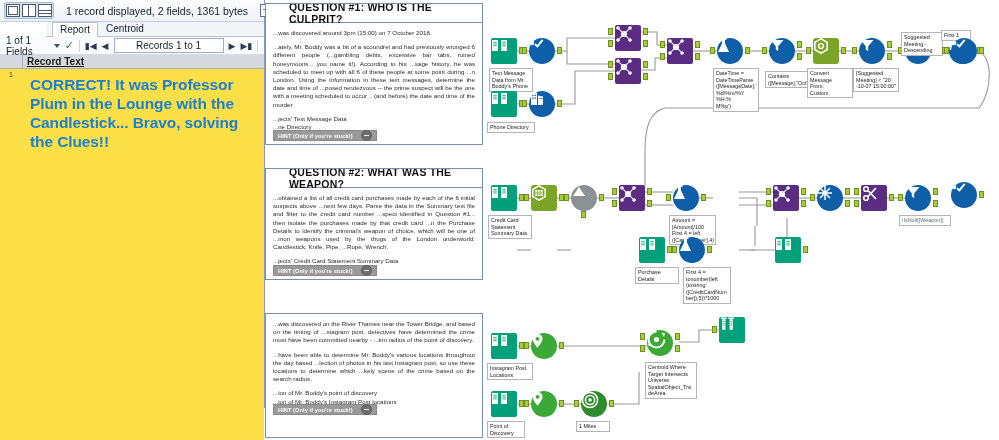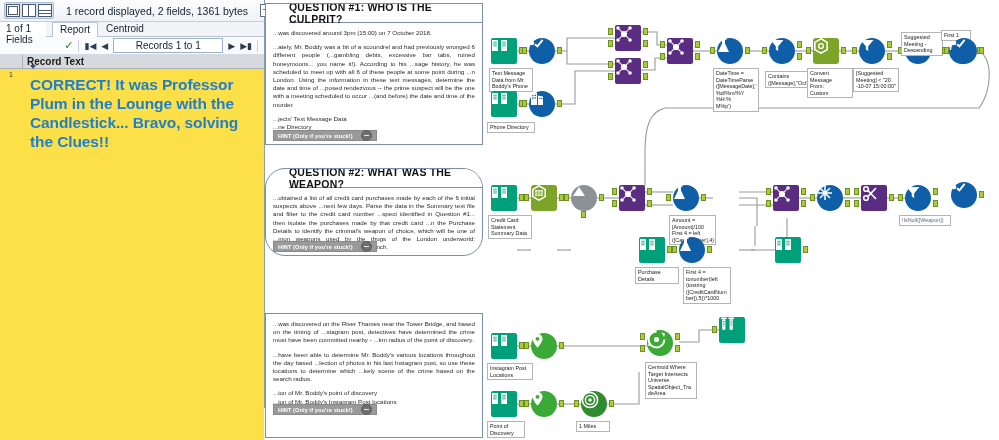--- a/index.html
+++ b/index.html
@@ -34,29 +34,29 @@
   .plus-box:before,.plus-box:after{content:"";position:absolute;background:#5a7391;}
   .plus-box:before{left:4px;top:1.5px;width:1px;height:8px;}
   .plus-box:after{top:4px;left:1.5px;height:1px;width:8px;}
   .caret-dn{width:0;height:0;border-left:3px solid transparent;border-right:3px solid transparent;border-top:4px solid #35506e;}
 
   .res-tabs{height:15px;display:flex;align-items:flex-end;background:#f2f4f8;border-bottom:1px solid #b9c4d3;padding-left:6px;box-sizing:border-box;margin-left:46px;}
   .rtab{font-size:10px;padding:1px 7px 1px 7px;border:1px solid transparent;border-bottom:none;color:#14202e;line-height:12px;}
   .rtab.active{background:#ffffff;border-color:#b9c4d3;position:relative;top:1px;}
 
   .res-nav{height:18px;display:flex;align-items:center;gap:5px;padding:0 6px;background:#fafbfd;border-bottom:1px solid #d4dbe5;box-sizing:border-box;font-size:10px;}
-  .fields-sel{display:flex;align-items:center;gap:20px;color:#14202e;flex-direction:column;}
+  .fields-sel{display:flex;align-items:center;gap:20px;color:#14202e;}
   .chk{color:#2a7a2a;font-size:11px;font-weight:bold;}
   .navsep{width:1px;height:12px;background:#c6cfdb;}
   .navarrow{color:#2c3c52;font-size:9px;}
   .recbox{border:1px solid #9fb0c6;background:#fff;height:13px;min-width:108px;display:flex;align-items:center;justify-content:center;font-size:10px;color:#14202e;}
 
   .grid-head{height:13px;background:#d6d9de;border-bottom:1px solid #aab0ba;display:flex;align-items:center;font-size:10px;font-weight:bold;color:#1a1a1a;}
   .gh-num{width:22px;text-align:center;border-right:1px solid #aab0ba;height:100%;line-height:13px;}
-  .gh-txt{padding-left:4px;}
+  .gh-txt{padding-left:4px;text-decoration:underline;}
 
   .grid-body{position:relative;height:calc(440px - 22px - 15px - 18px - 13px);background:#fde047;}
   .row-num{position:absolute;left:0;top:0;width:22px;text-align:center;font-size:7px;color:#333;padding-top:2px;}
   .answer{
     position:absolute;left:30px;top:6px;width:222px;
     color:#1d7fd0;font-weight:bold;font-size:15.5px;line-height:19px;
     letter-spacing:-0.1px;
   }
 
   
@@ -171,21 +171,21 @@
       <p class="qpara">...ately, Mr. Boddy was a bit of a scoundrel and had previously wronged 6 different people (...gambling debts, excessive bar tabs, ruined honeymoons... you name it!). According to his ...sage history, he was scheduled to meet up with all 6 of these people at some point during ...n London. Using the information in these text messages, determine the date and time of ...posed rendezvous -- the prime suspect will be the one with a meeting scheduled to occur ...(and before) the date and time of the murder.</p>
       <div class="qlist">...jects' Text Message Data</div>
       <div class="qlist">...ne Directory</div>
       <div class="hintbar">
         <span class="hinttext">HINT (Only if you're stuck!)</span>
         <span class="hintdot"></span>
       </div>
     </div>
   </div>
 
-  <div class="qpanel" style="top:168px;height:88px;width:218px;border-radius:20px;">
+  <div class="qpanel" style="top:168px;height:112px;width:218px;">
     <div class="qhead">QUESTION #2: WHAT WAS THE WEAPON?</div>
     <div class="qbody">
       <p class="qpara">...obtained a list of all credit card purchases made by each of the 6 initial suspects above ...next few days. Parse the data in the Summary text file and filter to the credit card number ...spect identified in Question #1... then isolate the purchases made by that credit card ...n the Purchase Details to identify the criminal's weapon of choice, which will be one of ...mon weapons used by the thugs of the London underworld: Candlestick, Knife, Pipe, ...Rope, Wrench.</p>
       <div class="qlist">...jects' Credit Card Statement Summary Data</div>
       <div class="qlist">...ng of Purchase Details</div>
       <div class="hintbar">
         <span class="hinttext">HINT (Only if you're stuck!)</span>
         <span class="hintdot"></span>
       </div>
     </div>

